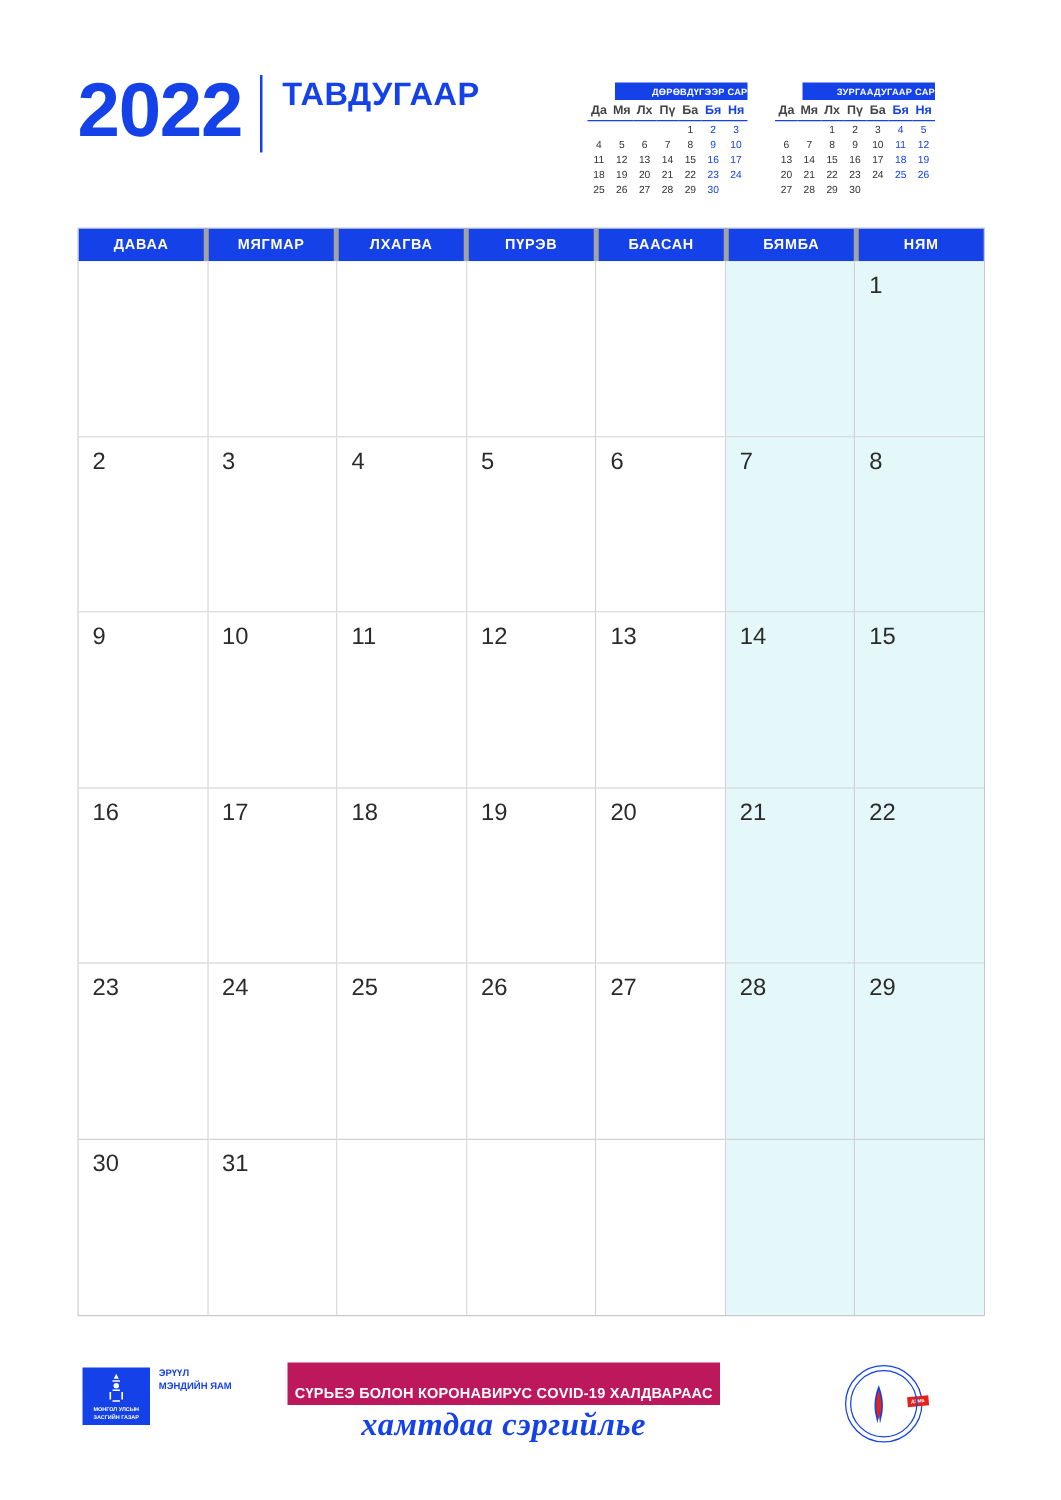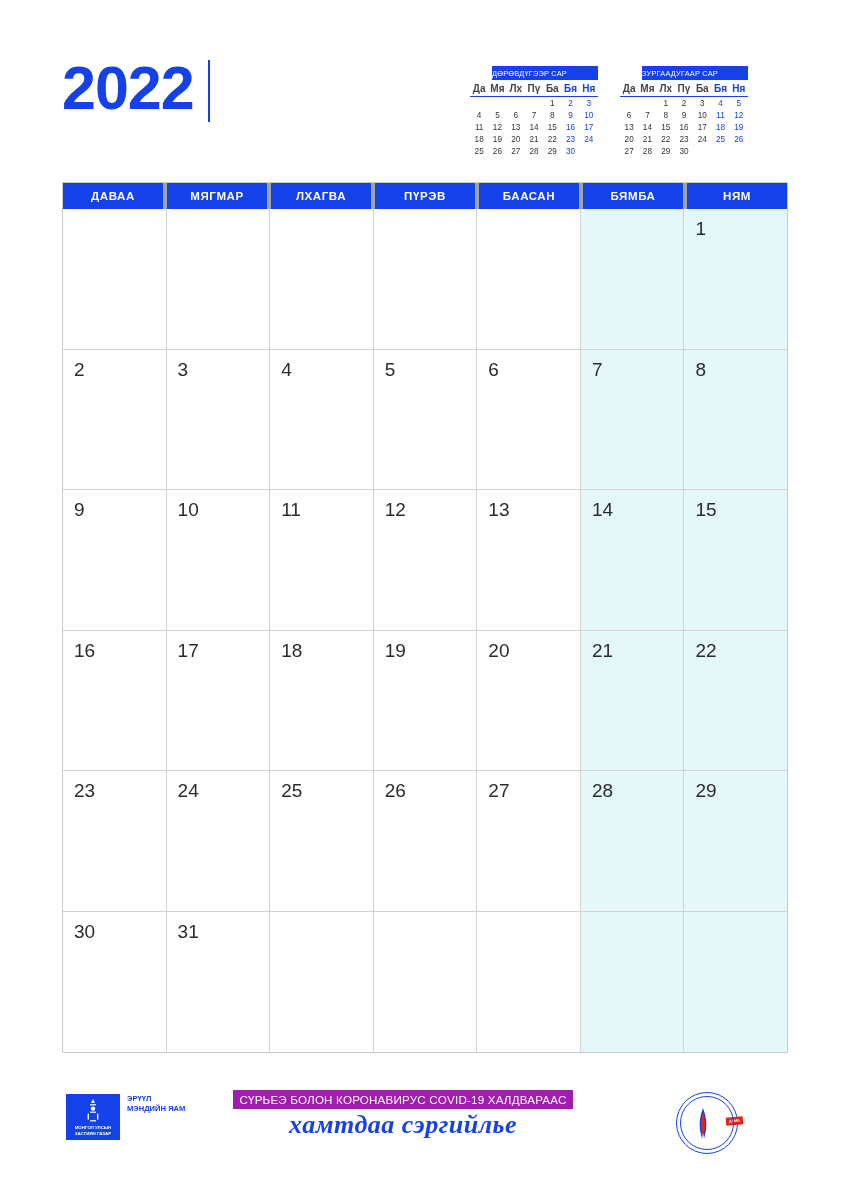--- a/index.html
+++ b/index.html
@@ -66,22 +66,22 @@
     display: flex;
     gap: 22px;
   }
   .mini {
     width: 128px;
   }
   .mini-title {
     background: #1442e8;
     color: #ffffff;
     font-size: 7.4px;
-    font-weight: normal;
-    text-align: left;
+    font-weight: bold;
+    text-align: right;
     padding: 2.5px 0 2px 0;
     letter-spacing: 0.2px;
     margin-left: 22px;
   }
   table.mini-table {
     border-collapse: collapse;
     width: 100%;
     margin-top: 2px;
   }
   table.mini-table td {
@@ -199,26 +199,26 @@
 
   .slogan {
     position: absolute;
     left: 50%;
     transform: translateX(-50%);
     top: 0px;
     text-align: center;
     width: 420px;
   }
   .slogan-top {
-    background: #a21caf;
+    background: #be185d;
     color: #ffffff;
     font-size: 11.6px;
-    font-weight: normal;
+    font-weight: bold;
     letter-spacing: 0.2px;
-    padding: 3px 6px 3px 6px;
+    padding: 18px 6px 3px 6px;
     display: inline-block;
   }
   .slogan-main {
     color: #1442e8;
     font-size: 26px;
     font-style: italic;
     font-weight: bold;
     font-family: "Liberation Serif", serif;
     margin-top: 1px;
     letter-spacing: 0.5px;
@@ -270,20 +270,21 @@
 </head>
 <body>
 
 <div class="page">
 
   <div class="header">
     <div class="year-block">
       <div class="year">2022</div>
       <div class="divider"></div>
       <div class="month-name">
+        <div>ТАВДУГААР</div>
       </div>
     </div>
   </div>
 
   <div class="mini-wrap">
 
     <div class="mini">
       <div class="mini-title">ДӨРӨВДҮГЭЭР САР</div>
       <table class="mini-table">
         <tbody>

